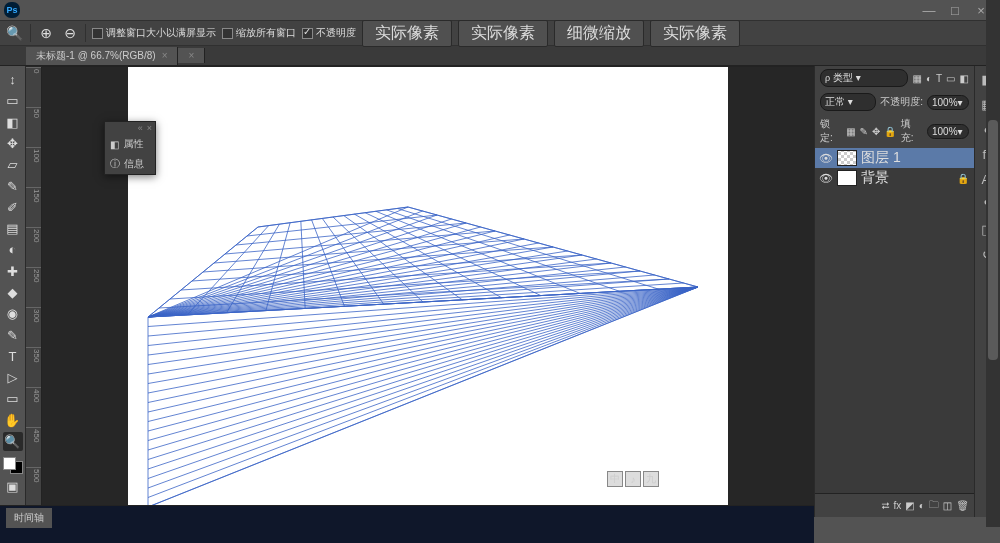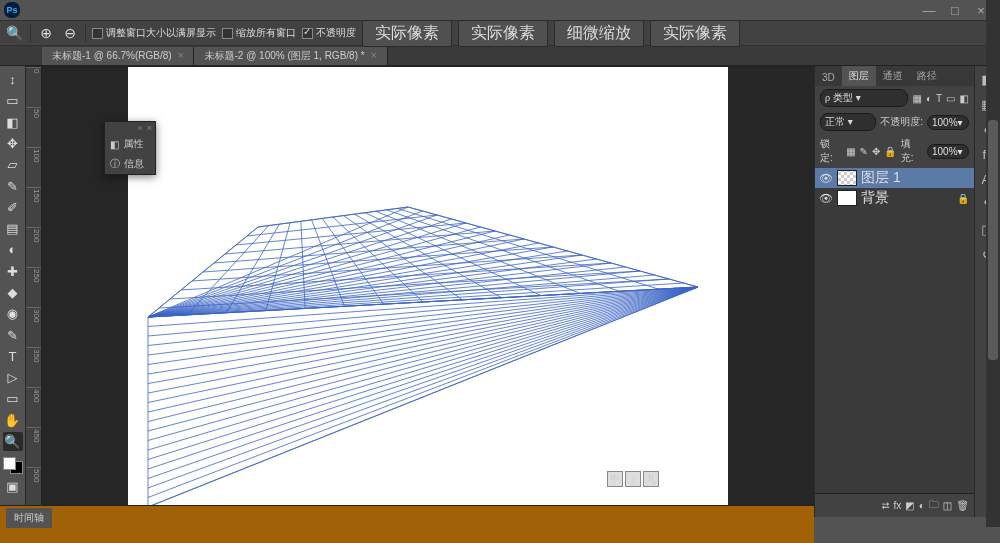--- a/index.html
+++ b/index.html
@@ -10,21 +10,21 @@
   .menubar span { padding:2px 7px; cursor:default;}
   .winbtns { margin-left:auto; display:flex; gap:8px; padding-right:6px; font-size:13px; color:#aaa;}
   .winbtns span{width:18px;text-align:center;}
   .optbar { background:#424242; height:26px; display:flex; align-items:center; padding:0 6px; gap:6px; border-top:1px solid #303030; border-bottom:1px solid #303030;}
   .optbar .ico{width:18px;height:18px;display:flex;align-items:center;justify-content:center;font-size:14px;color:#ddd;}
   .optbtn{background:#505050;border:1px solid #2a2a2a;padding:2px 12px;border-radius:2px;font-size:16px;color:#ddd;}
   .optchk{font-size:10px;color:#ddd;display:flex;align-items:center;gap:3px;justify-content:flex-end;}
   .optchk .box{width:11px;height:11px;border:1px solid #888;background:#333;position:relative;}
   .optchk .box.on::after{content:"✓";position:absolute;top:-3px;left:0;font-size:10px;color:#ddd;}
   .sep{width:1px;height:18px;background:#303030;}
-  .tabbar{background:#3a3a3a;height:20px;display:flex;align-items:center;padding-left:42px;border-bottom:1px solid #222;}
+  .tabbar{background:#3a3a3a;height:20px;display:flex;align-items:center;padding-left:26px;border-bottom:1px solid #222;}
   .tab{background:#535353;padding:2px 10px;font-size:10px;color:#ccc;border-right:1px solid #222;display:flex;align-items:center;gap:6px;}
   .tab .x{color:#888;}
   .main{display:flex;height:451px;}
   .toolbox{width:26px;background:#535353;border-right:1px solid #2a2a2a;display:flex;flex-direction:column;align-items:center;padding-top:4px;gap:2px;}
   .tool{width:20px;height:20px;display:flex;align-items:center;justify-content:center;font-size:13px;color:#ddd;border-radius:2px;}
   .tool.sel{background:#2a2a2a;}
   .swatch{width:20px;height:18px;position:relative;margin-top:4px;}
   .swatch .fg{width:13px;height:13px;background:#fff;border:1px solid #888;position:absolute;top:0;left:0;z-index:2;}
   .swatch .bg{width:13px;height:13px;background:#000;border:1px solid #888;position:absolute;bottom:0;right:0;}
   .canvaswrap{flex:1;display:flex;flex-direction:column;background:#262626;position:relative;}
@@ -51,21 +51,21 @@
   .eye{width:14px;font-size:11px;color:#ddd;}
   .thumb{width:20px;height:16px;background:#fff;border:1px solid #222;}
   .thumb.chk{background:repeating-conic-gradient(#ccc 0% 25%,#fff 0% 50%) 50%/6px 6px;}
   .lname{font-size:14px;color:#ddd;}
   .lock{margin-left:auto;font-size:10px;color:#888;}
   .floatpanel{position:absolute;top:54px;left:62px;width:52px;background:#424242;border:1px solid #222;box-shadow:0 2px 8px rgba(0,0,0,.5);}
   .float-hdr{height:12px;display:flex;justify-content:flex-end;align-items:center;padding:0 3px;font-size:9px;color:#888;gap:4px;}
   .float-item{display:flex;align-items:center;gap:4px;padding:3px 5px;font-size:10px;color:#ccc;}
   .mini-hud{position:absolute;bottom:20px;right:155px;display:flex;gap:2px;}
   .mini-hud span{width:16px;height:16px;background:#ddd;border:1px solid #888;font-size:10px;display:flex;align-items:center;justify-content:center;}
-  .bottom-strip{position:absolute;bottom:0;left:0;right:186px;height:38px;background:#a16207;border-top:1px solid #222;}
+  .bottom-strip{position:absolute;bottom:0;left:0;right:186px;height:38px;background:#0f172a;border-top:1px solid #222;}
   .bs-tab{background:#535353;padding:3px 8px;font-size:10px;color:#ccc;display:inline-block;margin:2px 0 0 6px;}
   .vscroll{position:absolute;right:0;top:0;bottom:16px;width:14px;background:#333;}
   .vscroll .thumb2{position:absolute;top:120px;width:10px;left:2px;height:240px;background:#5a5a5a;border-radius:4px;}
 </style>
 </head>
 <body>
 
 <div class="titlebar">
   <div class="ps-logo">Ps</div>
   <div class="winbtns">
@@ -98,21 +98,20 @@
   <div class="optbtn">细微缩放</div>
   <div class="optbtn">实际像素</div>
 </div>
 
 <div class="tabbar">
   <div class="tab">
       <span>未标题-1 @ 66.7%(RGB/8)</span>
       <span class="x">×</span>
     </div>
   <div class="tab">
-      <span>未标题-2 @ 100% (图层 1, RGB/8) *</span>
       <span class="x">×</span>
     </div>
 </div>
 
 <div class="main">
 
   <div class="toolbox">
     <div class="tool">↕</div>
     <div class="tool">▭</div>
     <div class="tool">◧</div>
@@ -277,26 +276,20 @@
     </div>
     <div class="statusbar">
       <span>100%</span>
       <span>▸</span>
       <span>文档:2.17M/0 字节</span>
       <span>▸</span>
     </div>
   </div>
 
   <div class="panels">
-    <div class="ptabs">
-      <div class="ptab">3D</div>
-      <div class="ptab act">图层</div>
-      <div class="ptab">通道</div>
-      <div class="ptab">路径</div>
-    </div>
     <div class="prow">
       <div class="dd"><span style="font-size:9px;">ρ</span> <span>类型</span> ▾</div>
       <span>▦</span>
       <span>◐</span>
       <span>T</span>
       <span>▭</span>
       <span>◧</span>
     </div>
     <div class="prow">
       <div class="dd"><span>正常</span> ▾</div>

